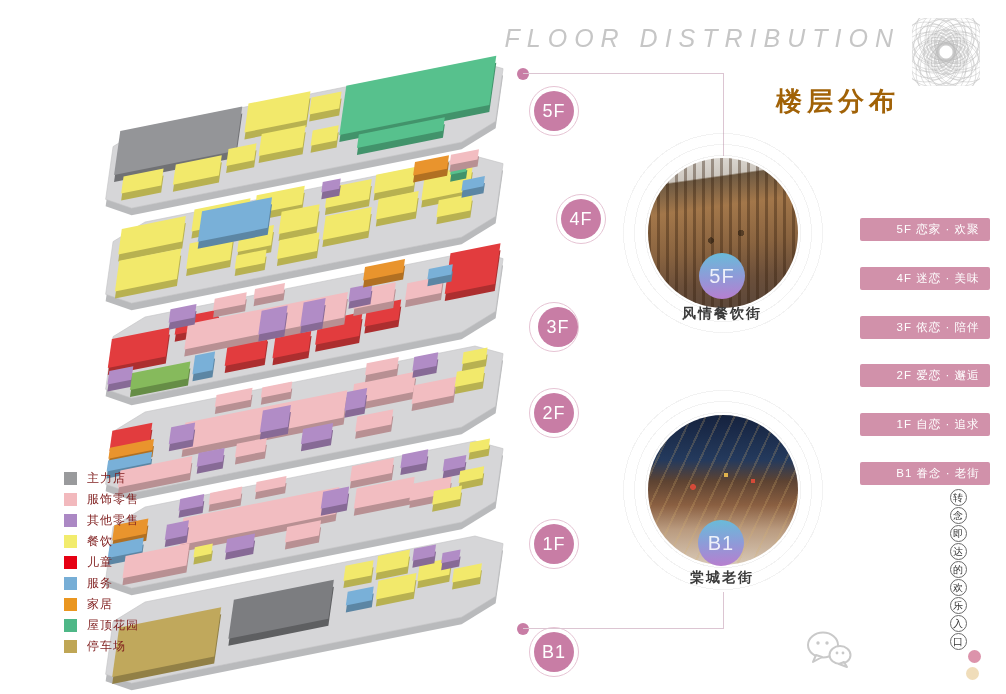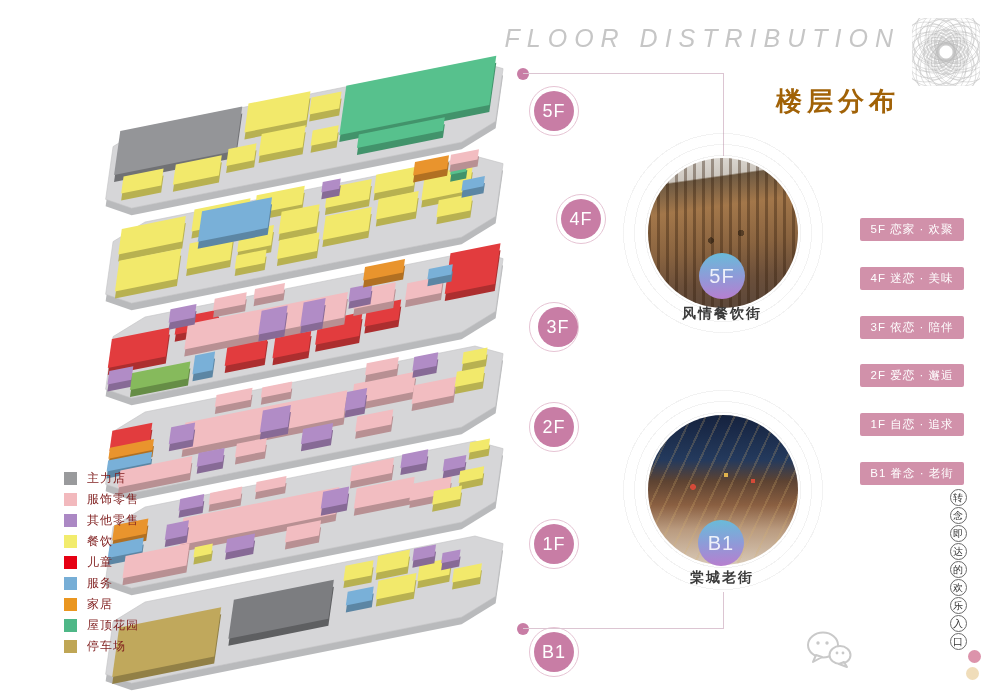--- a/index.html
+++ b/index.html
@@ -48,21 +48,21 @@
   .grad-badge{position:absolute;width:46px;height:46px;border-radius:50%;
       background:linear-gradient(178deg,#68bcd9 0%,#8f9ad8 52%,#b87ecf 100%);
       display:flex;align-items:center;justify-content:center;
       color:rgba(255,255,255,.85);font-size:20px;letter-spacing:1px;}
   .feature-label{position:absolute;width:200px;text-align:center;font-size:14px;font-weight:bold;
       color:#3a3a3a;letter-spacing:2px;}
 
   
   .tag{position:absolute;left:860px;width:104px;height:23px;background:#d191aa;border-radius:2px;
       color:#fff;font-size:11.5px;display:flex;align-items:center;justify-content:center;
-      letter-spacing:1px;white-space:nowrap;}
+      letter-spacing:1px;white-space:nowrap;padding-left:26px;}
 
   
   .slogan{position:absolute;left:949px;top:489px;width:18px;}
   .slogan-char{width:15px;height:15px;border:1px solid #6a6a6a;border-radius:50%;margin:0 auto 1px auto;
       font-size:10px;color:#333;display:flex;align-items:center;justify-content:center;}
 
   
   .wm-text{position:absolute;left:852px;top:632px;font-size:29px;font-weight:bold;color:#dedede;
       letter-spacing:2px;text-shadow:0 0 1px #c9c9c9;white-space:nowrap;}
   .wm-icon{position:absolute;left:806px;top:630px;width:46px;height:40px;}
@@ -399,21 +399,21 @@
   <div id="markersBox">
       <div class="marker" style="left: 529px; top: 86px;">
         <div class="marker-inner">5F</div>
       </div>
       <div class="marker" style="left: 556px; top: 194px;">
         <div class="marker-inner">4F</div>
       </div>
       <div class="marker" style="left: 529px; top: 302px; justify-content: flex-end;">
         <div class="marker-inner">3F</div>
       </div>
-      <div class="marker" style="left: 529px; top: 402px;">
+      <div class="marker" style="left: 529px; top: 388px;">
         <div class="marker-inner">2F</div>
       </div>
       <div class="marker" style="left: 529px; top: 519px;">
         <div class="marker-inner">1F</div>
       </div>
       <div class="marker" style="left: 529px; top: 627px;">
         <div class="marker-inner">B1</div>
       </div>
     </div>
 

